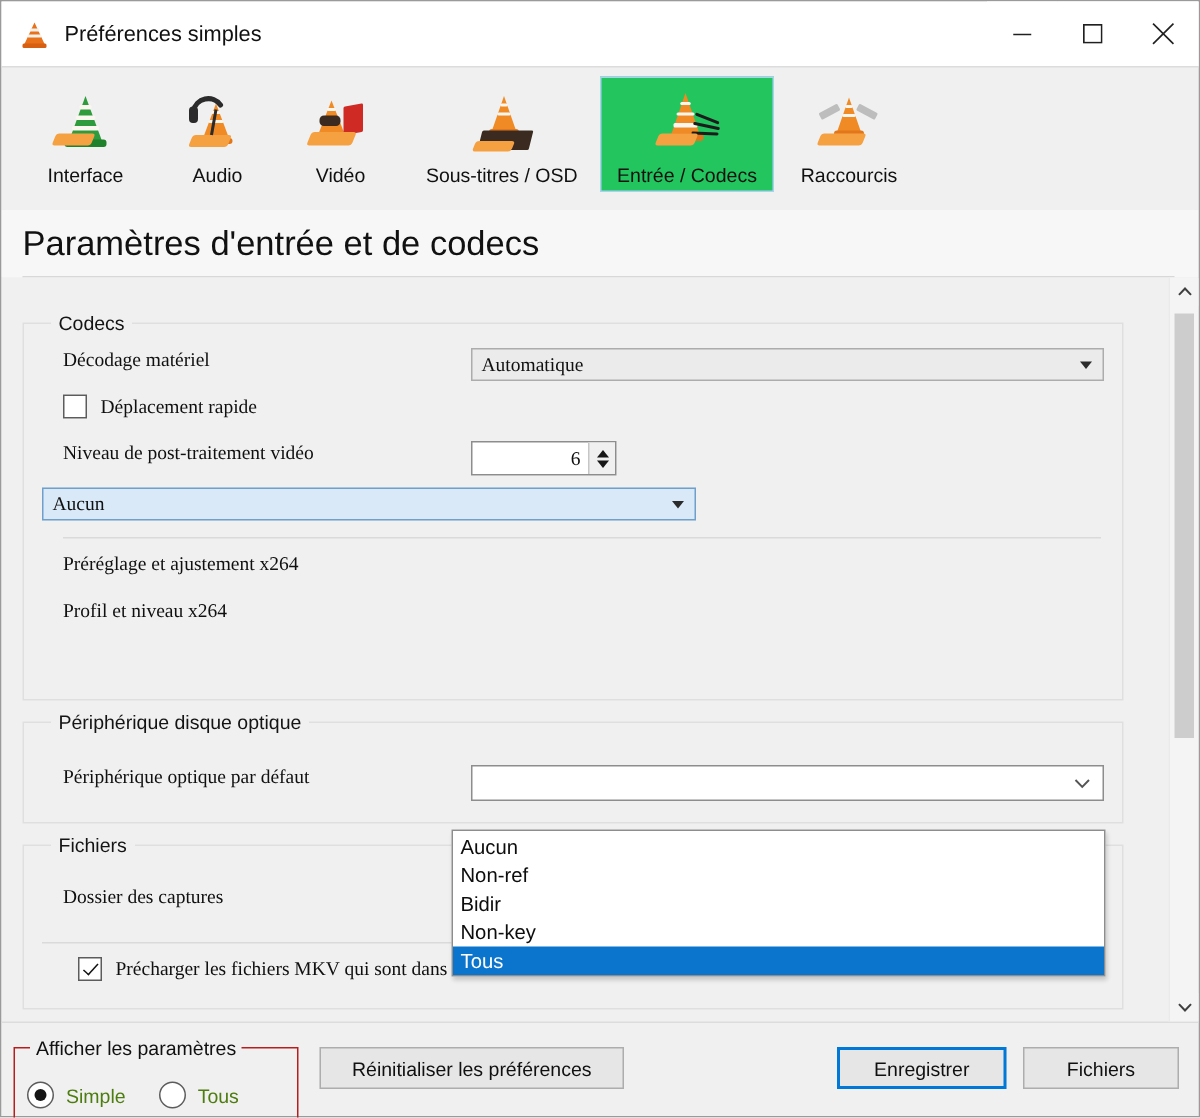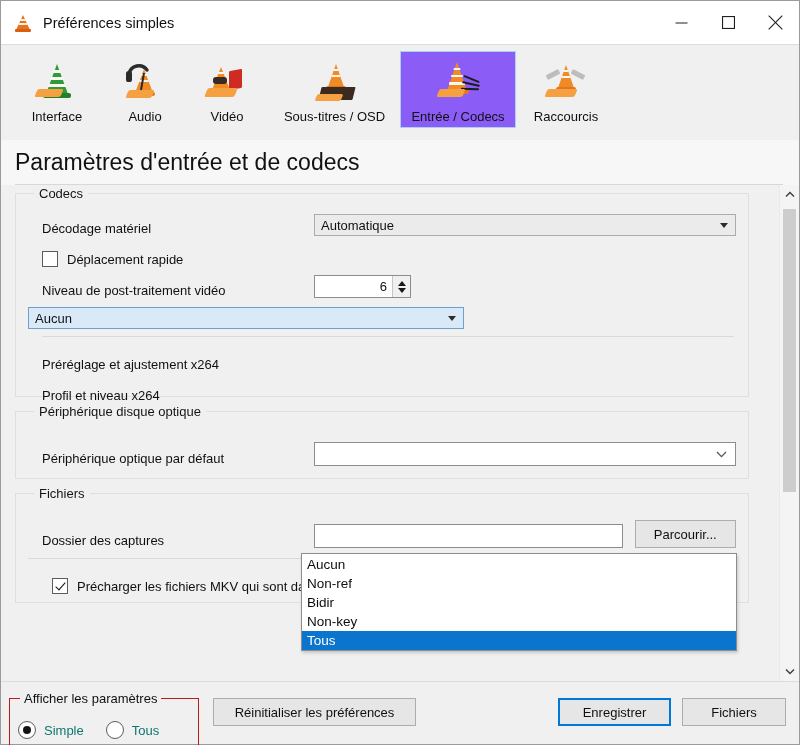--- a/index.html
+++ b/index.html
@@ -110,21 +110,21 @@
     display: flex;
     flex-direction: column;
     align-items: center;
     justify-content: space-between;
     padding: 4px 6px 3px 6px;
     box-sizing: border-box;
     border: 1px solid transparent;
     cursor: default;
   }
   .tab.selected {
-    background: #8b5cf6;
+    background: #22c55e;
     border: 1px solid #a9d2f0;
   }
   .tab .tab-icon {
     height: 50px;
     width: 56px;
     position: relative;
     margin-bottom: 3px;
   }
   .tab .tab-label {
     font-size: 13px;
@@ -238,23 +238,24 @@
     top: -8px; left: 18px;
     background: #f0f0f0;
     padding: 0 5px;
     font-size: 13px;
     color: #141414;
     white-space: nowrap;
   }
 
   .row {
     display: flex;
-    align-items: flex-end;
+    align-items: flex-start;
     min-height: 26px;
     margin-bottom: 5px;
+    font-family: Liberation Serif, serif;
   }
   .row:last-child { margin-bottom: 0; }
   .row-label {
     font-size: 13px;
     color: #101010;
     white-space: nowrap;
   }
   .lbl-w { width: 286px; flex: none; padding-left: 14px; box-sizing: border-box; }
 
   
@@ -485,21 +486,21 @@
   }
   .radio.checked::after {
     content: "";
     position: absolute;
     left: 50%; top: 50%;
     width: 8px; height: 8px;
     margin: -4px 0 0 -4px;
     border-radius: 50%;
     background: #151515;
   }
-  .radio-label { font-size: 13px; color: #0f766e; margin-right: 14px; }
+  .radio-label { font-size: 13px; color: #4d7c0f; margin-right: 14px; }
 </style>
 </head>
 <body>
 
 <div id="window">
 
   <div id="titlebar">
     <div id="title-left">
       <span class="vlc-cone">
         <span class="cone-body"></span>
@@ -626,21 +627,21 @@
   </div>
 
   <div id="page-head">
     <div id="page-title">Paramètres d'entrée et de codecs</div>
     <div class="rule"></div>
   </div>
 
   <div id="content-wrap">
     <div id="content">
 
-      <div class="groupbox" style="height:204px;">
+      <div class="groupbox" style="height:252px;margin-top:22px;">
         <div class="group-title">Codecs</div>
 
         <div class="row">
           <span class="row-label lbl-w">Décodage matériel</span>
           <span class="combo" style="width:434px;">
             <span>Automatique</span>
             <span class="arrow"></span>
           </span>
         </div>
 

